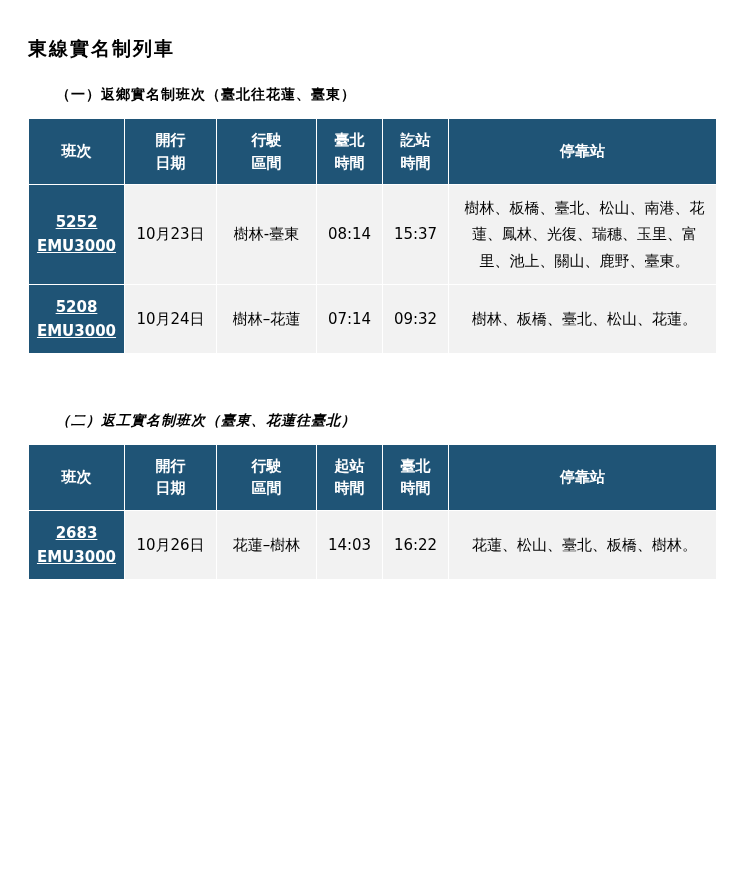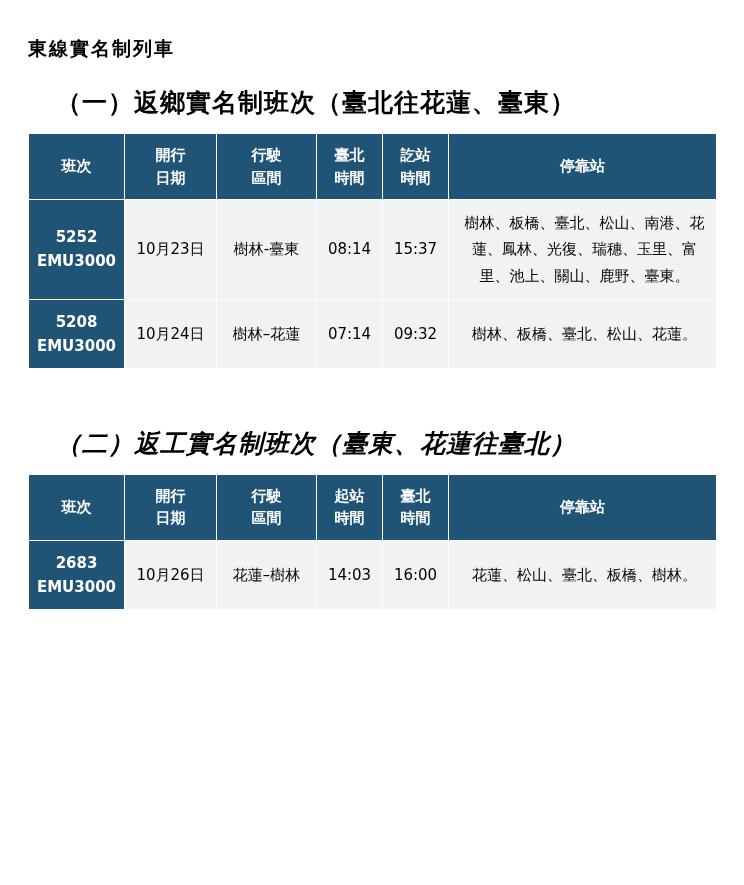--- a/index.html
+++ b/index.html
@@ -23,21 +23,21 @@
   }
   .doc-title {
     text-align: left;
     font-size: 19px;
     font-weight: bold;
     letter-spacing: 2px;
     margin-top: 36px;
     margin-bottom: 0;
   }
   .section-heading {
-    font-size: 25px;
+    font-size: 14px;
     font-weight: bold;
     letter-spacing: 1px;
     margin-top: 24px;
     margin-bottom: 14px;
     padding-left: 28px;
   }
   .section-heading.second {
     padding-left: 28px;
     margin-top: 0;
     font-style: italic;
@@ -67,20 +67,21 @@
     padding: 10px 4px;
     line-height: 1.6;
     border: 1px solid #ffffff;
     color: #000000;
   }
   table.train-table td.trainno {
     background: #1f5476;
     color: #ffffff;
     font-weight: bold;
     line-height: 1.6;
+    text-decoration: underline;
   }
   table.train-table td.stops {
     text-align: center;
     padding-left: 14px;
     padding-right: 10px;
     line-height: 1.75;
   }
   .col-trainno { width: 96px; }
   .col-date    { width: 92px; }
   .col-section { width: 100px; }
@@ -201,19 +202,19 @@
     </thead>
     <tbody>
       <tr>
         <td class="trainno">
           <span class="break-line">2683</span>
           <span class="break-line">EMU3000</span>
         </td>
         <td>10月26日</td>
         <td>花蓮–樹林</td>
         <td>14:03</td>
-        <td>16:00</td>
+        <td>16:22</td>
         <td class="stops">花蓮、松山、臺北、板橋、樹林。</td>
       </tr>
     </tbody>
   </table>
 
 </div>
 
 </body></html>

